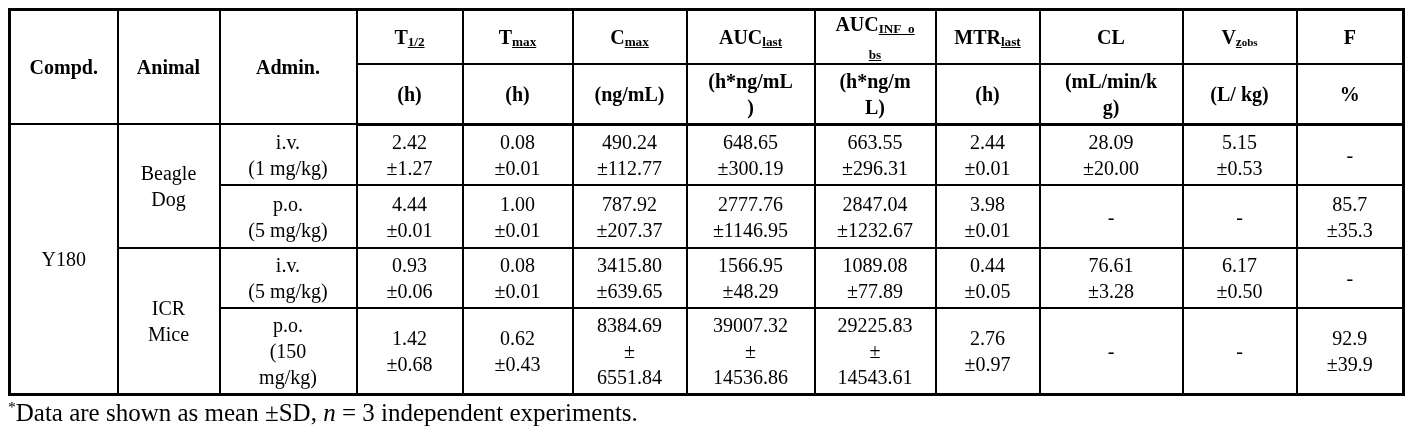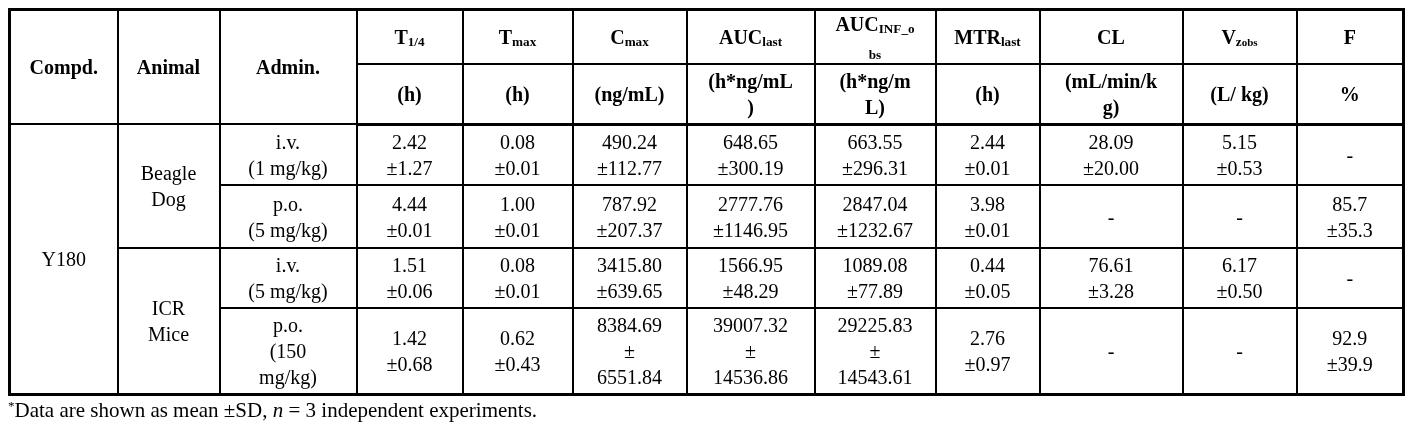--- a/index.html
+++ b/index.html
@@ -25,26 +25,26 @@
     padding: 0 2px;
     font-size: 20px;
     line-height: 1.3;
     overflow: hidden;
   }
   .pk thead th { font-weight: bold; }
   .pk tbody td { font-weight: normal; }
   .pk thead tr.units-row th { border-bottom: 3px solid #000; }
 
   .v { white-space: pre-line; }
-  .s1 { font-size: 0.66em; font-weight: bold; vertical-align: -0.14em; }
+  .s1 { font-size: 0.66em; font-weight: bold; vertical-align: -0.14em; text-decoration: underline; }
   .s2 { font-size: 0.55em; font-weight: bold; vertical-align: -0.18em; text-align: right; }
 
   .footnote {
     position: absolute; left: 8px; top: 398px;
-    font-size: 21px; line-height: 1.2;
+    font-size: 25px; line-height: 1.2;
     white-space: nowrap;
   }
   .footnote .star { font-size: 0.62em; vertical-align: 0.55em; }
   .footnote i { font-style: italic; }
 </style>
 </head>
 <body>
 
 <div class="page">
 
@@ -61,21 +61,21 @@
         <col style="width:104px">
       <col style="width:143px">
         <col style="width:114px">
         <col style="width:107px">
     </colgroup>
     <thead>
       <tr style="height:54px">
         <th rowspan="2"><span>Compd.</span></th>
         <th rowspan="2"><span>Animal</span></th>
         <th rowspan="2"><span>Admin.</span></th>
-        <th><span>T</span><span class="s1 v">1/4</span><span class="s2 v"></span></th>
+        <th><span>T</span><span class="s1 v">1/2</span><span class="s2 v"></span></th>
         <th><span>T</span><span class="s1 v">max</span><span class="s2 v"></span></th>
         <th><span>C</span><span class="s1 v">max</span><span class="s2 v"></span></th>
         <th><span>AUC</span><span class="s1 v">last</span><span class="s2 v"></span></th>
         <th><span>AUC</span><span class="s1 v">INF_o
 bs</span><span class="s2 v"></span></th>
         <th><span>MTR</span><span class="s1 v">last</span><span class="s2 v"></span></th>
         <th><span>CL</span><span class="s1 v"></span><span class="s2 v"></span></th>
         <th><span>V</span><span class="s1 v">z</span><span class="s2 v">obs</span></th>
         <th><span>F</span><span class="s1 v"></span><span class="s2 v"></span></th>
       </tr>
@@ -137,21 +137,21 @@
         <td class="v">-</td>
         <td class="v">-</td>
         <td class="v">85.7
 ±35.3</td>
       </tr>
       <tr style="height:60px">
         <td rowspan="2" class="v">ICR
 Mice</td>
         <td class="v">i.v.
 (5 mg/kg)</td>
-        <td class="v">1.51
+        <td class="v">0.93
 ±0.06</td>
         <td class="v">0.08
 ±0.01</td>
         <td class="v">3415.80
 ±639.65</td>
         <td class="v">1566.95
 ±48.29</td>
         <td class="v">1089.08
 ±77.89</td>
         <td class="v">0.44

